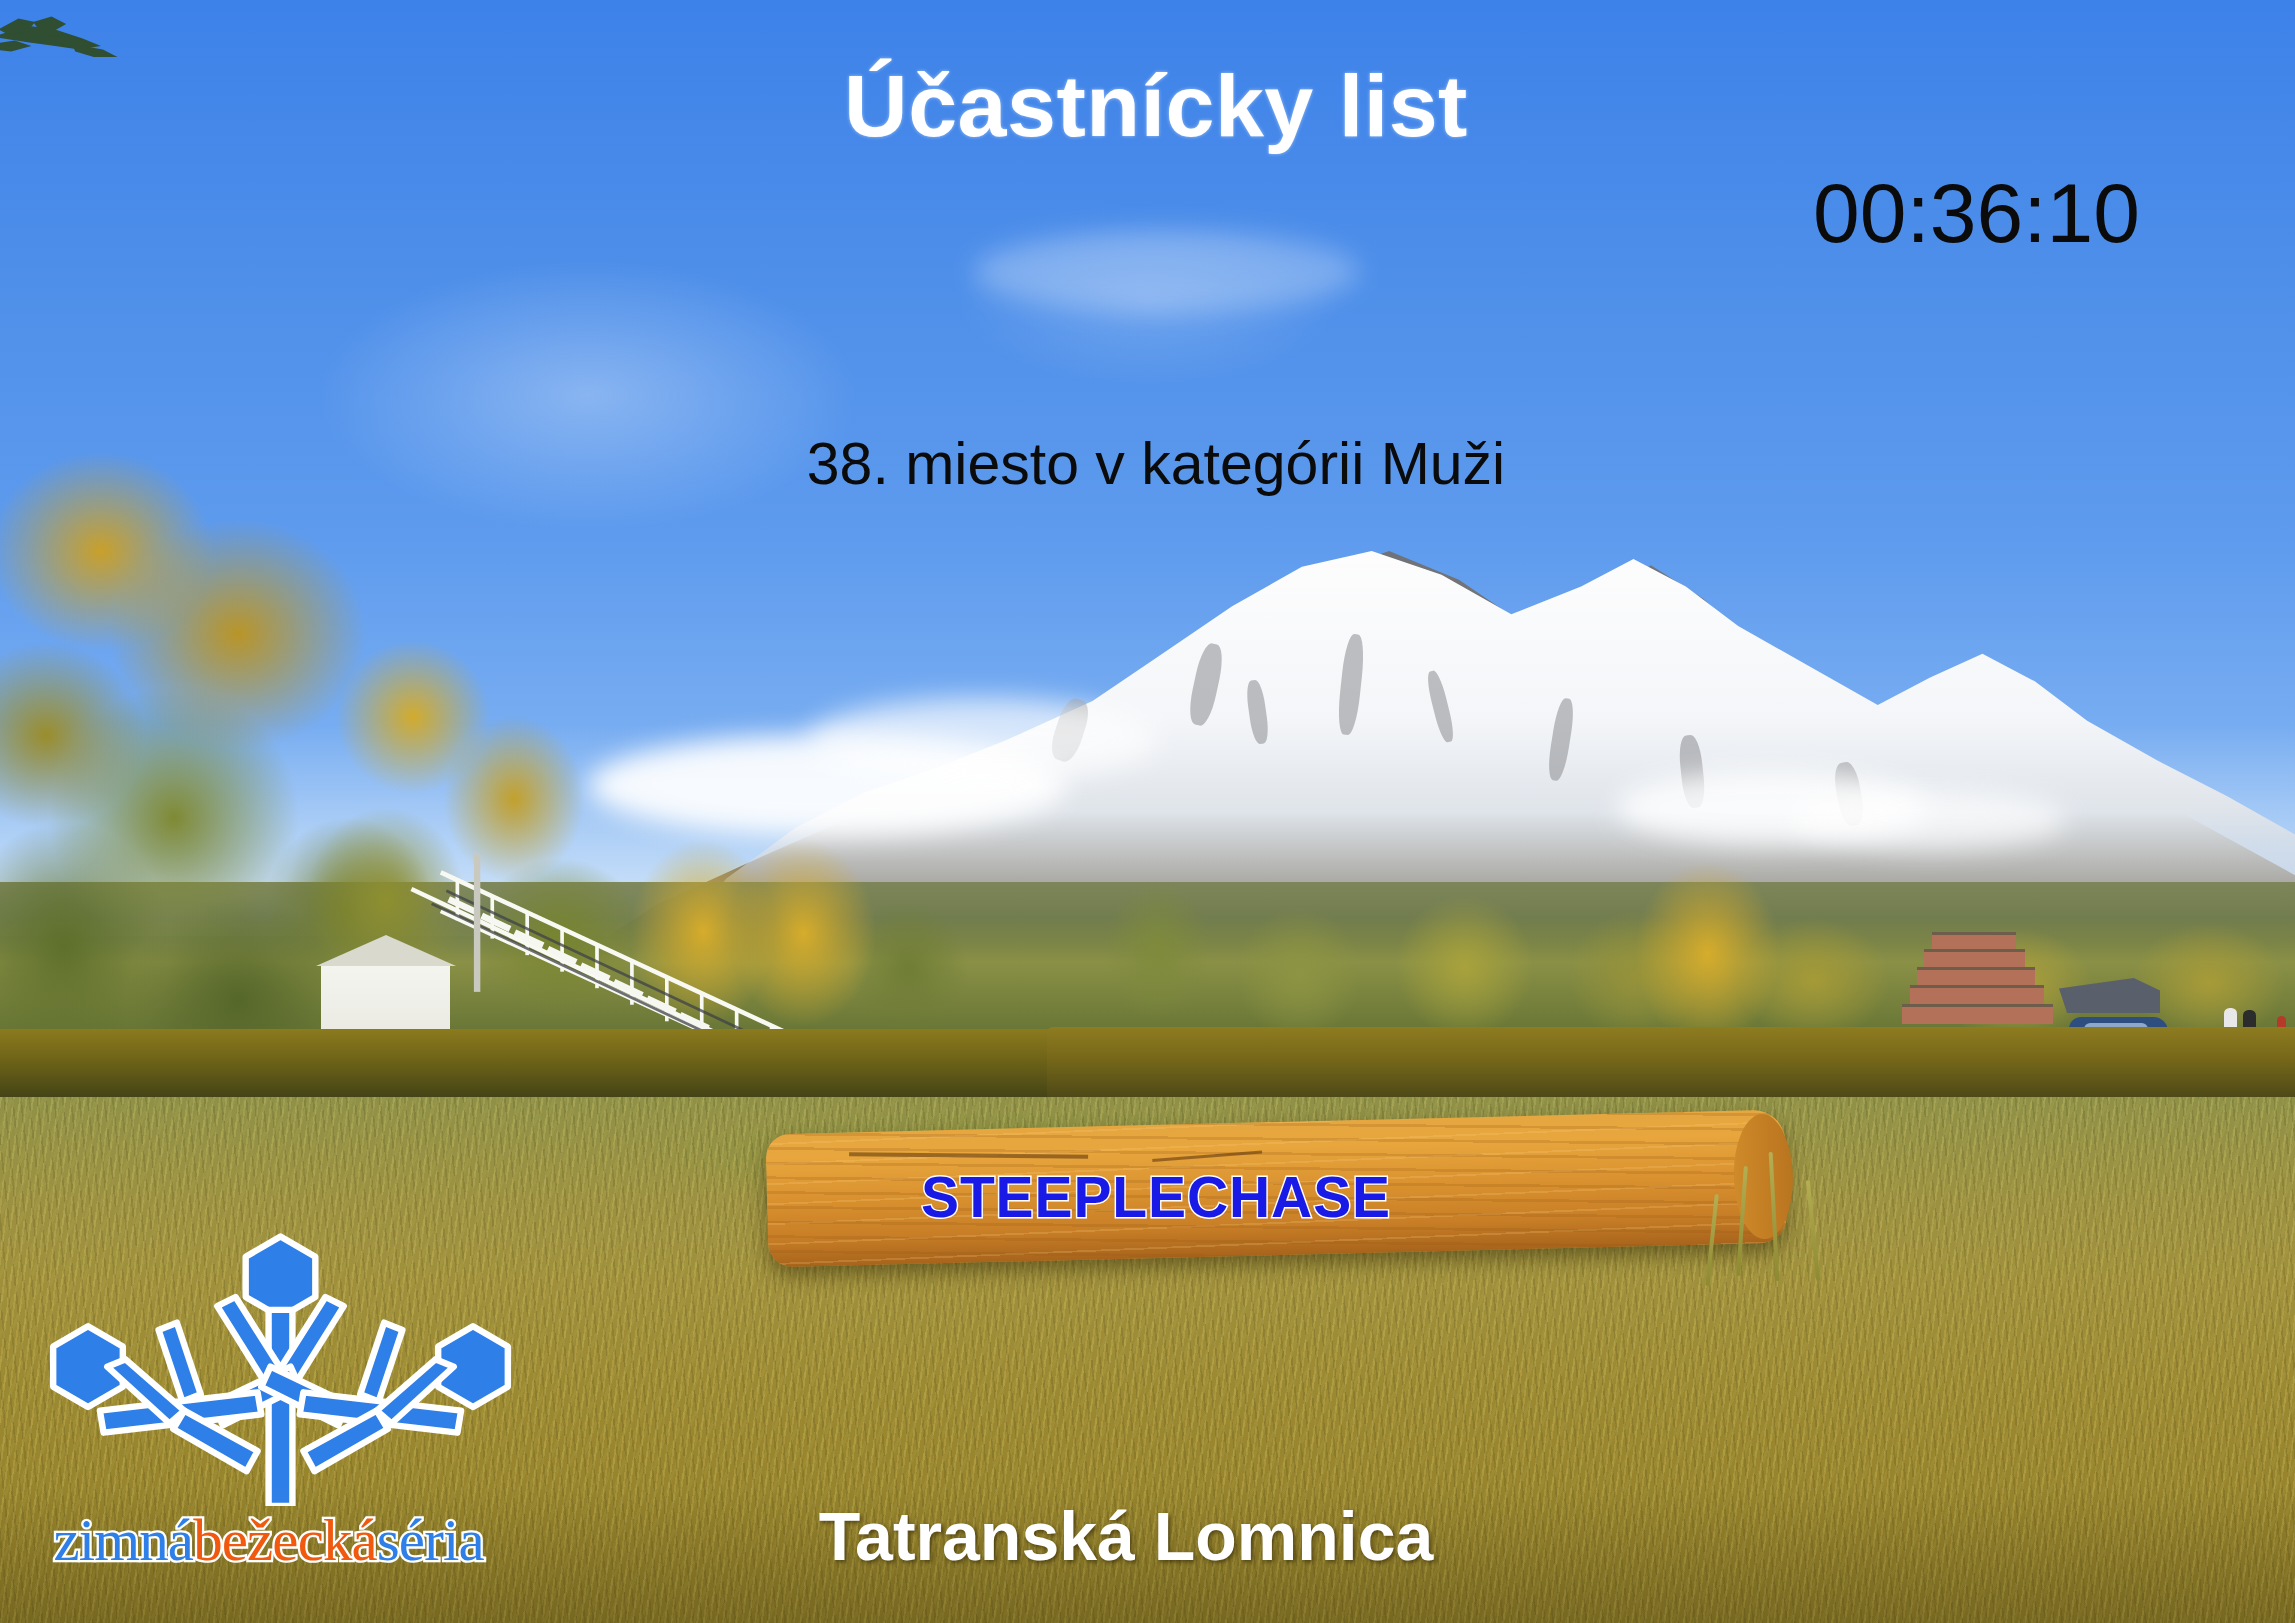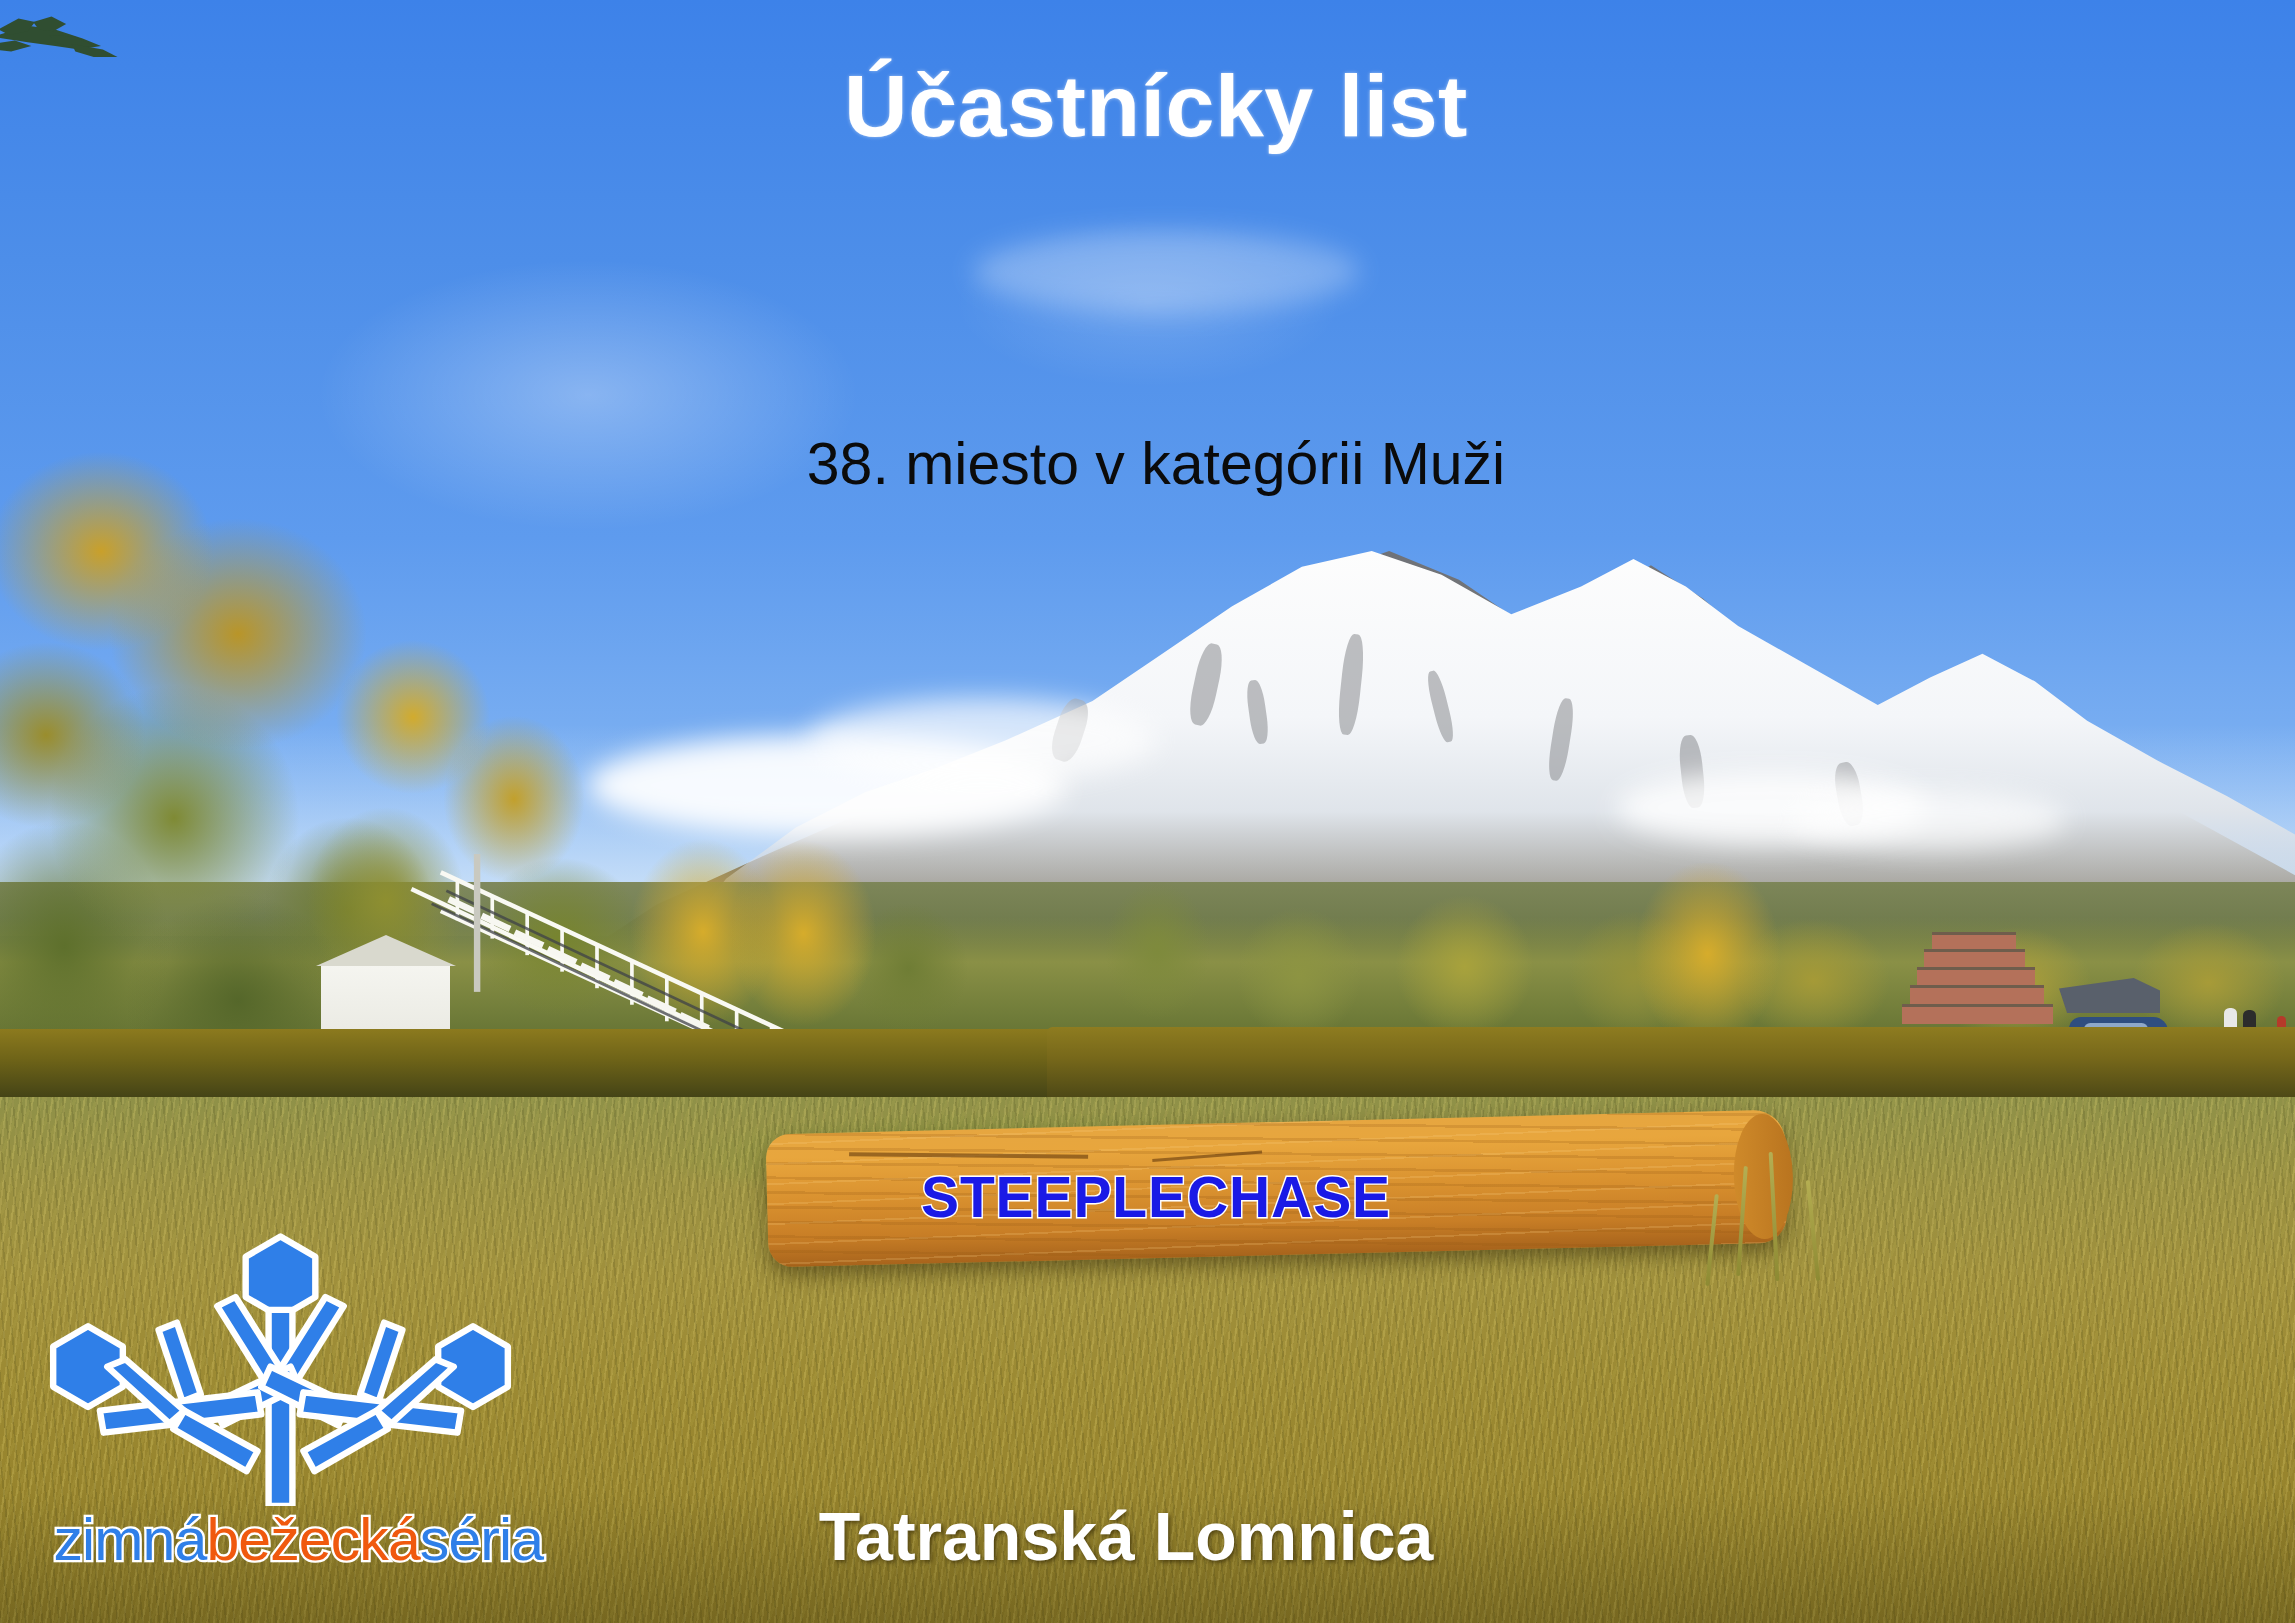--- a/index.html
+++ b/index.html
@@ -239,20 +239,21 @@
   
   #logo{position:absolute;left:37px;top:1231px;width:487px;height:367px;}
   #logo svg{display:block;}
   #logo-wordmark{
     position:absolute;left:16.5px;top:275px;
     font-size:59px;font-weight:400;letter-spacing:-0.9px;white-space:nowrap;
   }
   #logo-wordmark span{
     -webkit-text-stroke:4.6px #ffffff;
     paint-order:stroke fill;
+    font-family:Liberation Serif, serif;
   }
   .w-blue{color:#2f7fe8;}
   .w-orange{color:#f0590e;}
 </style>
 </head>
 <body>
 
 <div id="poster">
 
   <div class="sky"></div>
@@ -379,20 +380,21 @@
     <div class="log-end"></div>
   </div>
   <div class="weed" style="left:1740px;top:1166px;height:110px;transform:rotate(4deg);"></div>
   <div class="weed" style="left:1772px;top:1152px;height:129px;transform:rotate(-3deg);"></div>
   <div class="weed" style="left:1710px;top:1194px;height:92px;transform:rotate(6deg);"></div>
   <div class="weed" style="left:1811px;top:1180px;height:101px;transform:rotate(-6deg);"></div>
 
   <div class="txt" id="title">Účastnícky list</div>
 
 
+  <div class="txt" id="runner-time">00:36:10</div>
 
   <div class="txt" id="category-line">38. miesto v kategórii Muži</div>
 
   <div class="txt" id="race-name">STEEPLECHASE</div>
 
   <div class="txt" id="venue">Tatranská Lomnica</div>
 
 
   <div id="logo">
     <svg width="487" height="275" viewBox="0 0 530 300">

